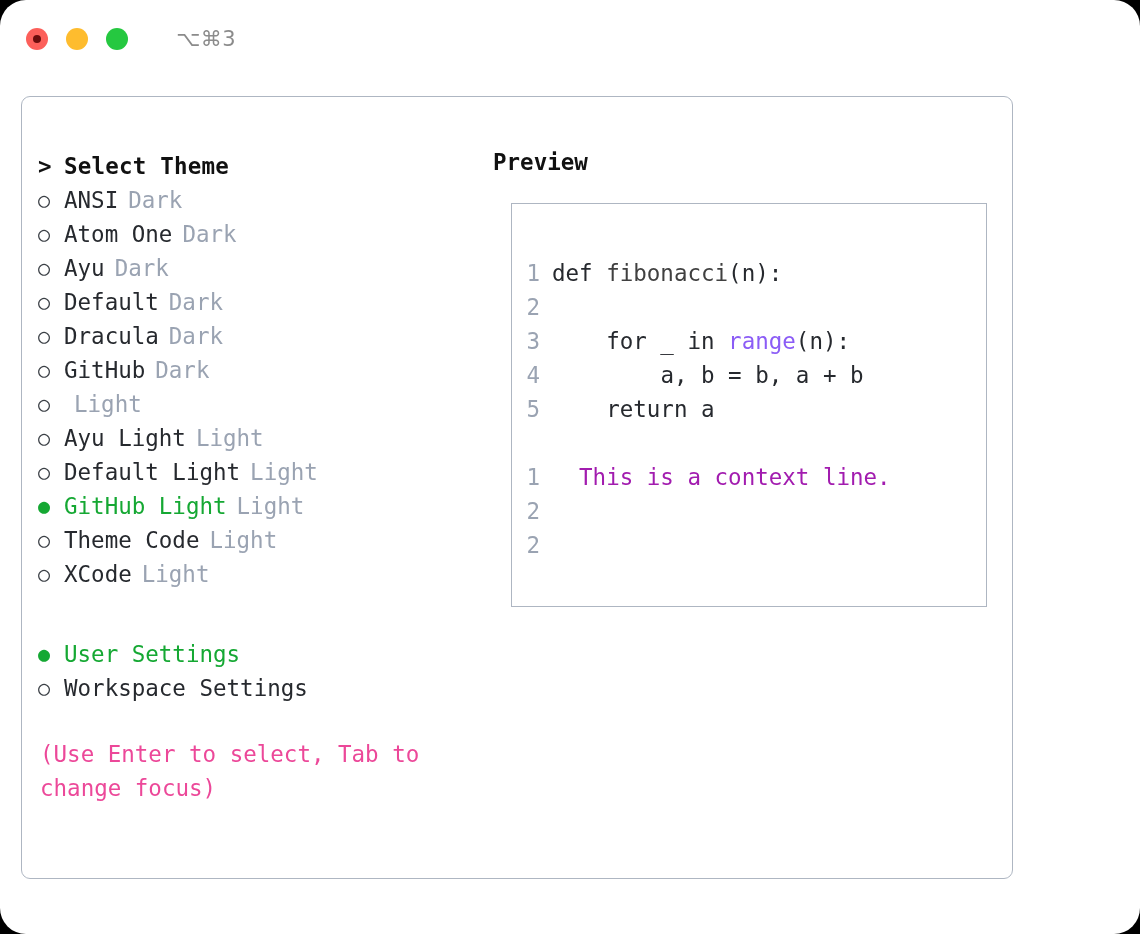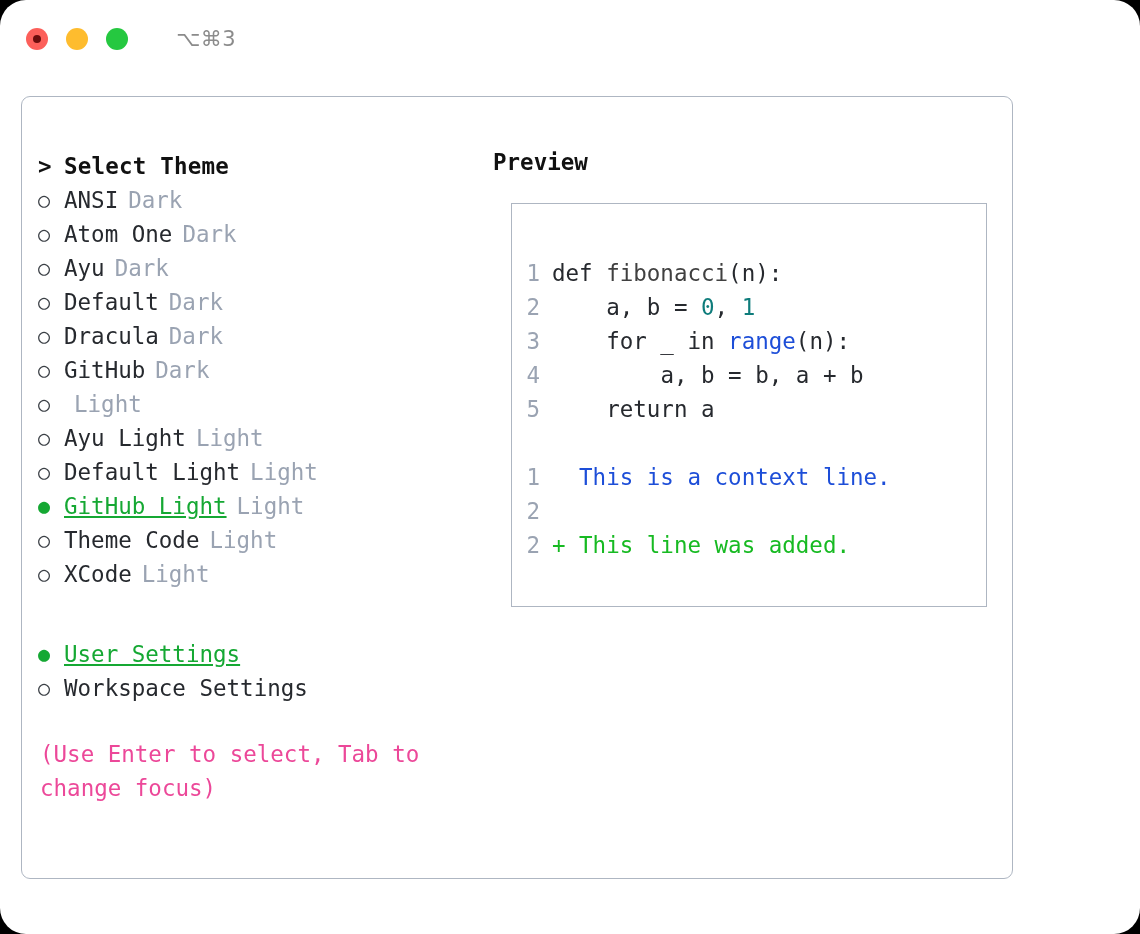--- a/index.html
+++ b/index.html
@@ -108,21 +108,21 @@
   .bullet {
     width: 26px;
     flex: none;
     display: inline-block;
     font-size: 20px;
     color: #3a3f45;
   }
   .bullet.sel { color: #15a833; }
 
   .label      { color: #26292e; }
-  .label.sel  { color: #15a833; text-decoration: underline; }
+  .label.sel  { color: #15a833; }
   .suffix     { color: #9aa3b2; margin-left: 10px; }
 
   .spacer-lg  { height: 46px; }
   .spacer-md  { height: 32px; }
 
   .section-title {
     font-weight: bold;
     color: #111111;
     padding-left: 26px;
   }
@@ -171,25 +171,25 @@
     width: 40px;
     flex: none;
     text-align: right;
     color: #9aa3b2;
     padding-right: 12px;
   }
   .code-text { color: #26292e; white-space: pre; }
 
   .tok-fn   { color: #404040; }
   .tok-num  { color: #0e7c7b; }
-  .tok-call { color: #1d4ed8; }
+  .tok-call { color: #8b5cf6; }
 
   .diff-gap { height: 34px; }
 
-  .diff-ctx { color: #1d4ed8; }
+  .diff-ctx { color: #a21caf; }
   .diff-del { color: #d61414; }
   .diff-add { color: #17ba22; }
 
   .sign { display: inline-block; width: 2ch; }
 </style>
 </head>
 <body>
 
 <div class="window">
 
@@ -313,21 +313,20 @@
 
         <div class="preview-box">
 
           <div class="code-line">
             <span class="gutter">1</span>
             <span class="code-text"><span>def </span><span class="tok-fn">fibonacci</span><span>(n):</span></span>
           </div>
 
           <div class="code-line">
             <span class="gutter">2</span>
-            <span class="code-text"><span>    </span><span>a, b = </span><span class="tok-num">0</span><span>, </span><span class="tok-num">1</span></span>
           </div>
 
           <div class="code-line">
             <span class="gutter">3</span>
             <span class="code-text"><span>    </span><span>for _ in </span><span class="tok-call">range</span><span>(n):</span></span>
           </div>
 
           <div class="code-line">
             <span class="gutter">4</span>
             <span class="code-text"><span>        </span><span>a, b = b, a + b</span></span>
@@ -344,21 +343,20 @@
             <span class="gutter">1</span>
             <span class="code-text diff-ctx"><span class="sign"> </span><span>This is a context line.</span></span>
           </div>
 
           <div class="code-line">
             <span class="gutter">2</span>
           </div>
 
           <div class="code-line">
             <span class="gutter">2</span>
-            <span class="code-text diff-add"><span class="sign">+</span><span>This line was added.</span></span>
           </div>
 
         </div>
       </div>
 
     </div>
   </div>
 </div>
 
 </body></html>

